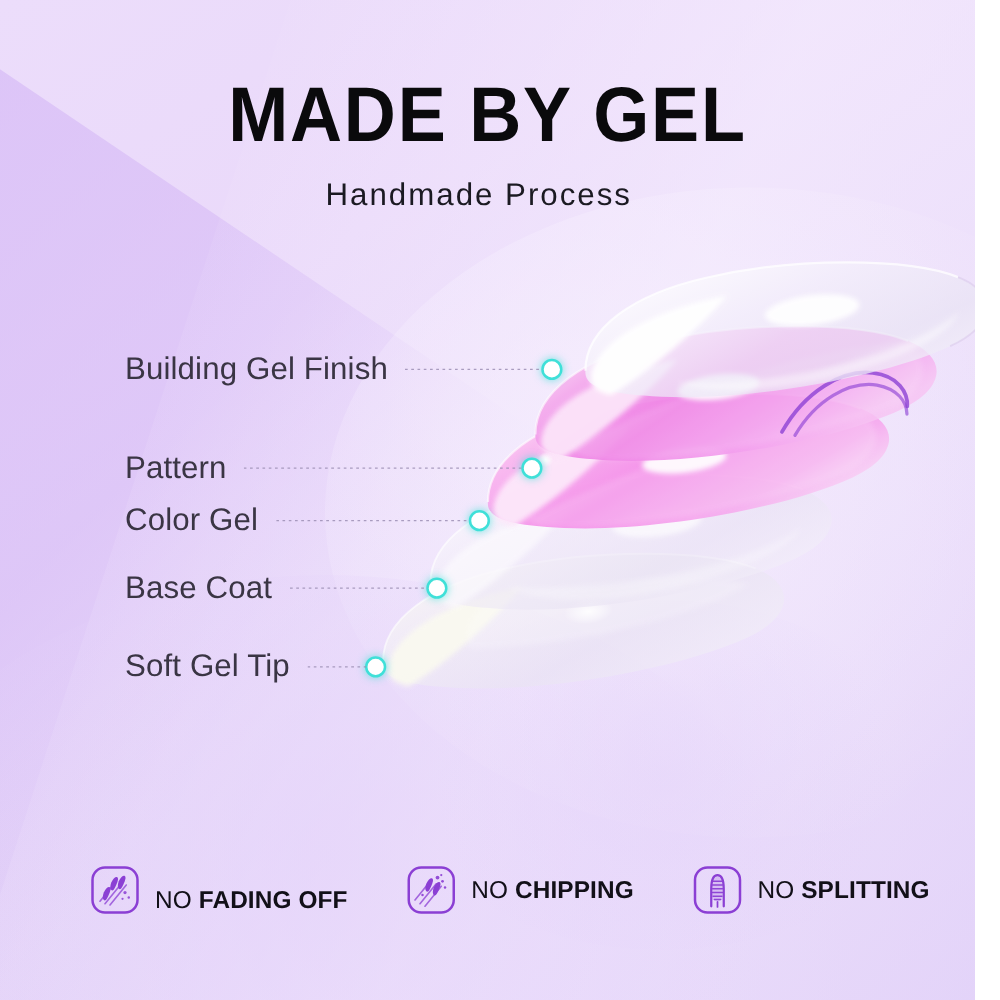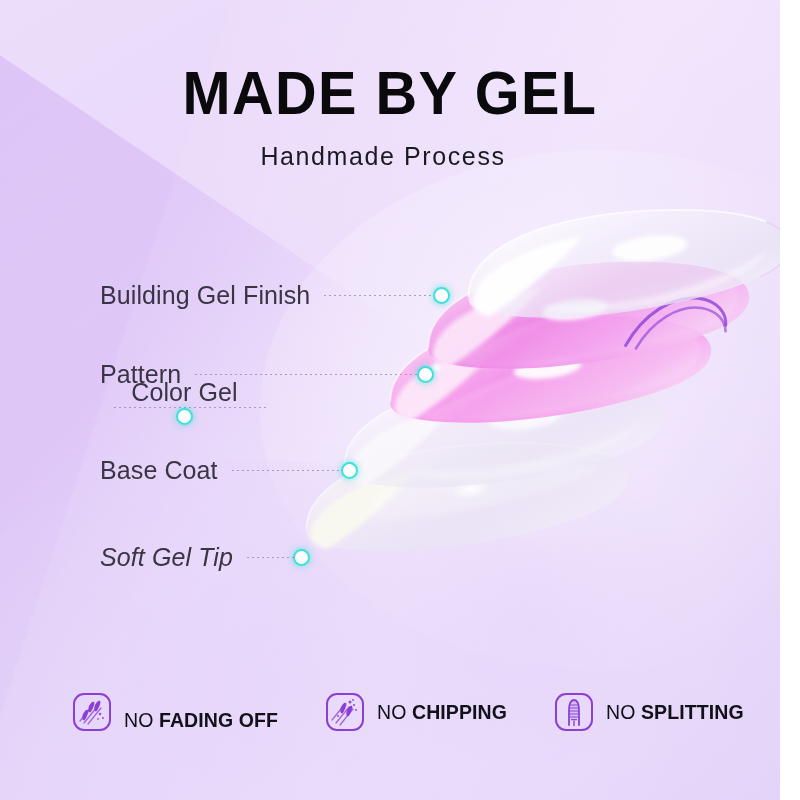--- a/index.html
+++ b/index.html
@@ -329,33 +329,33 @@
       <span class="lead" style="width:110px;"></span>
       <span class="lead-dot"></span>
     </div>
 
     <div class="lab-row" style="left:100px; top:335px;margin-top:22px;">
       <span class="lab-text">Pattern</span>
       <span class="lead" style="width:223px;"></span>
       <span class="lead-dot"></span>
     </div>
 
-    <div class="lab-row" style="left:100px; top:378px;flex-direction:column;">
+    <div class="lab-row" style="left:100px; top:399px;">
       <span class="lab-text">Color Gel</span>
       <span class="lead" style="width:155px;"></span>
       <span class="lead-dot"></span>
     </div>
 
     <div class="lab-row" style="left:100px; top:453px;">
       <span class="lab-text">Base Coat</span>
       <span class="lead" style="width:110px;"></span>
       <span class="lead-dot"></span>
     </div>
 
-    <div class="lab-row" style="left:100px; top:540px;font-style:italic;">
+    <div class="lab-row" style="left:100px; top:516px;">
       <span class="lab-text">Soft Gel Tip</span>
       <span class="lead" style="width:47px;"></span>
       <span class="lead-dot"></span>
     </div>
   </div>
 
   <div class="features">
 
     <div class="feature" style="left:72px;align-items:flex-end;">
       <svg class="feat-icon" viewBox="0 0 40 40">

